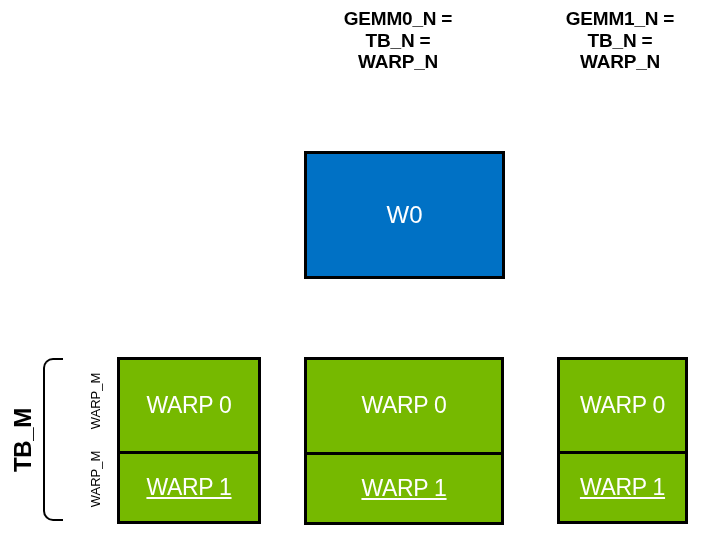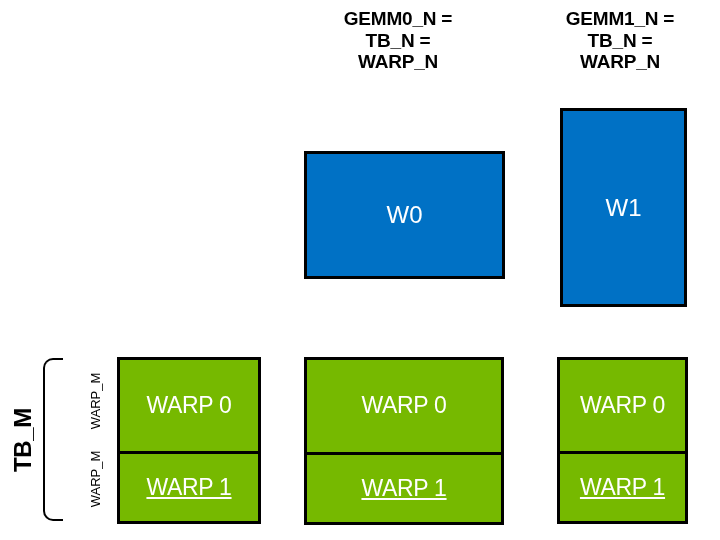--- a/index.html
+++ b/index.html
@@ -106,23 +106,20 @@
   <div class="top-label" id="top-label-1">
     <div>GEMM1_N =</div>
     <div>TB_N =</div>
     <div>WARP_N</div>
   </div>
 
   <div class="blue-box" id="w0-box">
     <span>W0</span>
   </div>
 
-  <div class="blue-box" id="w1-box">
-    <span>W1</span>
-  </div>
 
   <div class="green-col" id="green-col-0">
     <div class="warp-row">WARP 0</div>
     <div class="warp-row">WARP 1</div>
   </div>
 
   <div class="green-col" id="green-col-1">
     <div class="warp-row">WARP 0</div>
     <div class="warp-row">WARP 1</div>
   </div>

